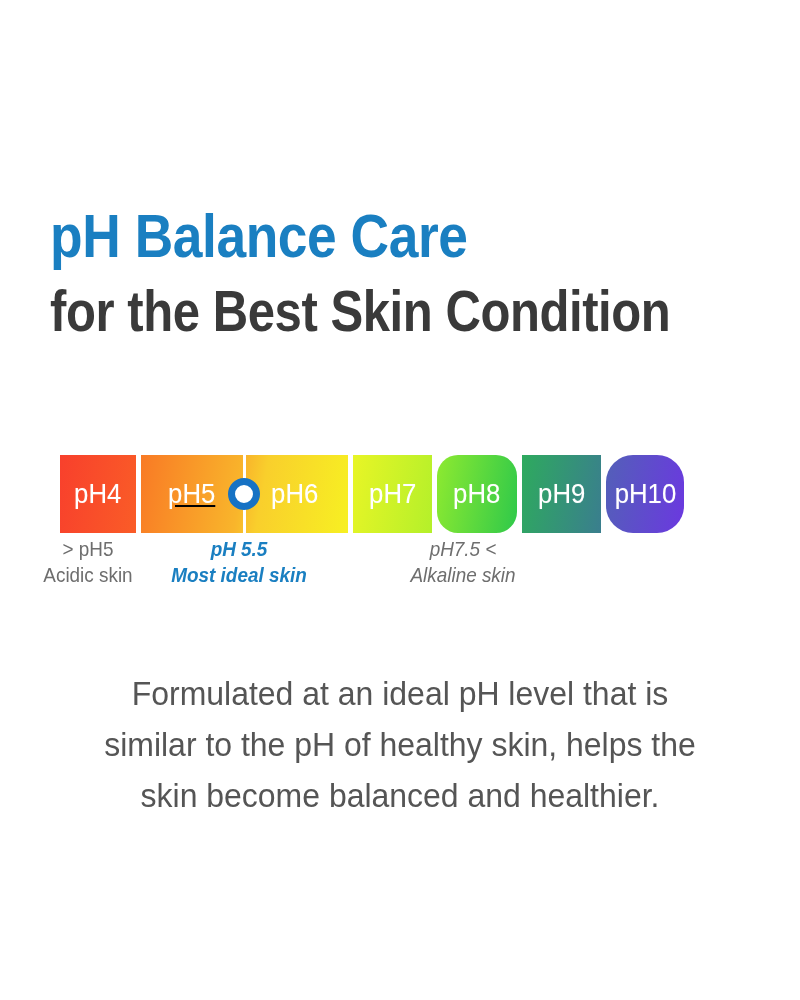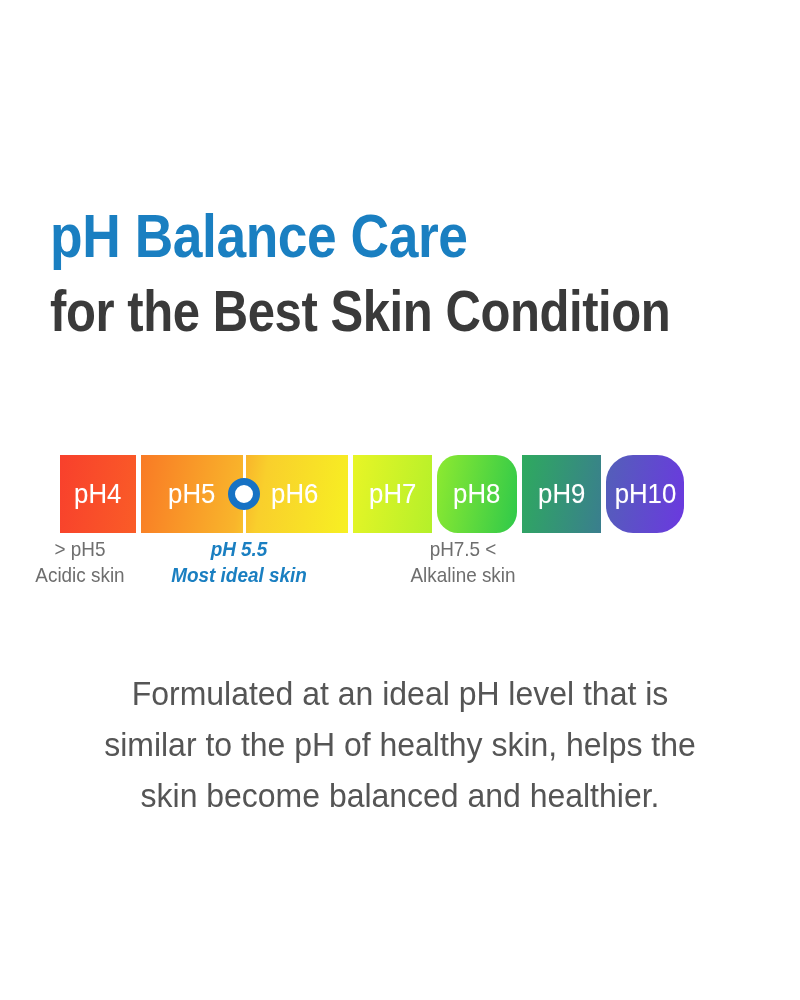--- a/index.html
+++ b/index.html
@@ -153,23 +153,23 @@
     transform: scaleX(0.9);
   }
   .caption .c-bot {
     display: block;
     font-size: 21px;
     transform: scaleX(0.9);
   }
   .caption.gray { color: #6e6e6e; font-weight: 400; }
   .caption.blue { color: #1a7fc1; font-weight: 700; }
 
-  .caption-acidic   { left: 0px;   width: 160px; }
+  .caption-acidic   { left: 0px;   width: 160px; padding-left: 8px; }
   .caption-ideal    { left: 150px; width: 178px; font-style: italic; }
-  .caption-alkaline { left: 370px; width: 186px; }
+  .caption-alkaline { left: 370px; width: 186px; font-style: italic; }
 
   
   .body-copy {
     position: absolute;
     top: 668px;
     left: 50px;
     width: 700px;
     text-align: center;
     font-family: "Liberation Sans Narrow", "Liberation Sans", sans-serif;
     font-size: 34px;
@@ -192,21 +192,21 @@
   </div>
 
   <div class="scale-wrap">
     <div class="scale-bar">
 
       <div class="seg" id="seg-ph4" style="width:98px;background:linear-gradient(100deg,#f8402c 0%,#fa5c27 100%);">
         <span class="seg-label">pH4</span>
       </div>
 
       <div class="pair" id="pair-56" style="width:207px;background:linear-gradient(100deg,#f97a25 0%,#f9b52b 48%,#f9cf2c 58%,#f7f022 100%);">
-        <div class="half" style="width:102px;">
+        <div class="half" style="width:102px;text-decoration:underline;">
           <span class="seg-label">pH5</span>
         </div>
         <div class="pair-divider" style="left:102px;"></div>
         <div class="half" style="width:105px;">
           <span class="seg-label">pH6</span>
         </div>
         <div class="marker" style="left:103.5px;"></div>
       </div>
 
       <div class="seg" id="seg-ph7" style="width:103px;background:linear-gradient(100deg,#e8f526 0%,#b4f02a 100%);">

